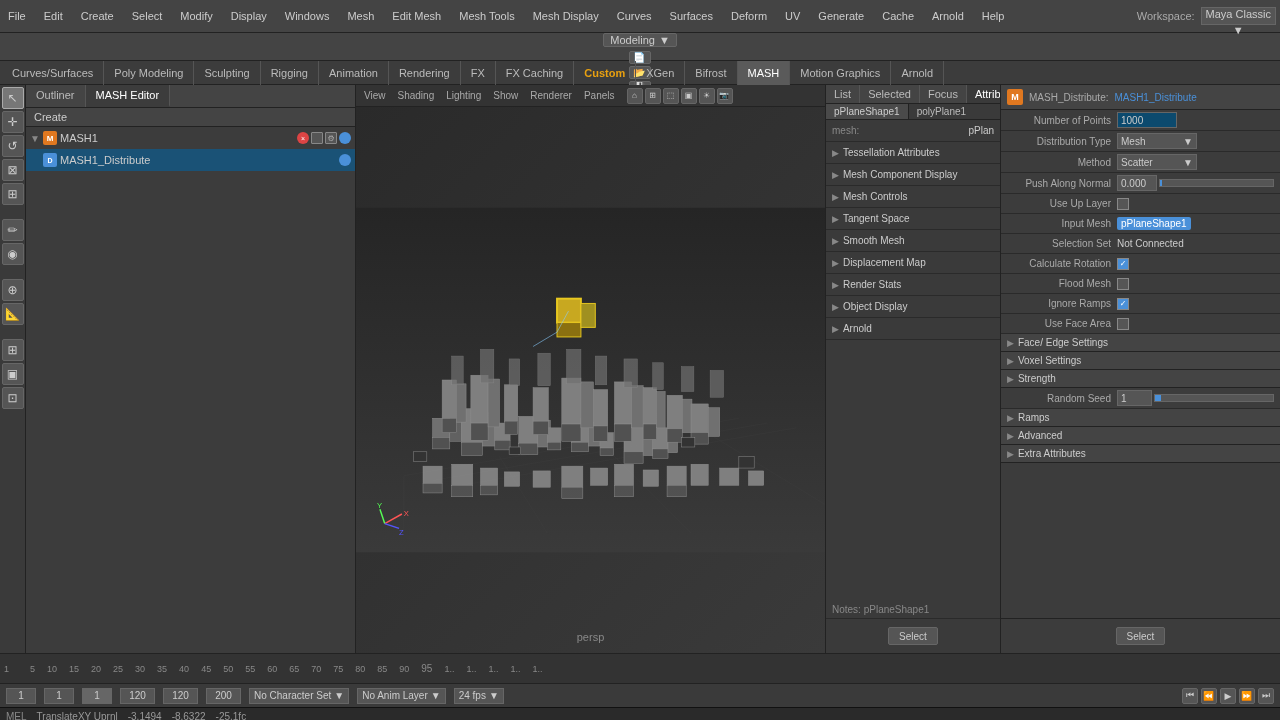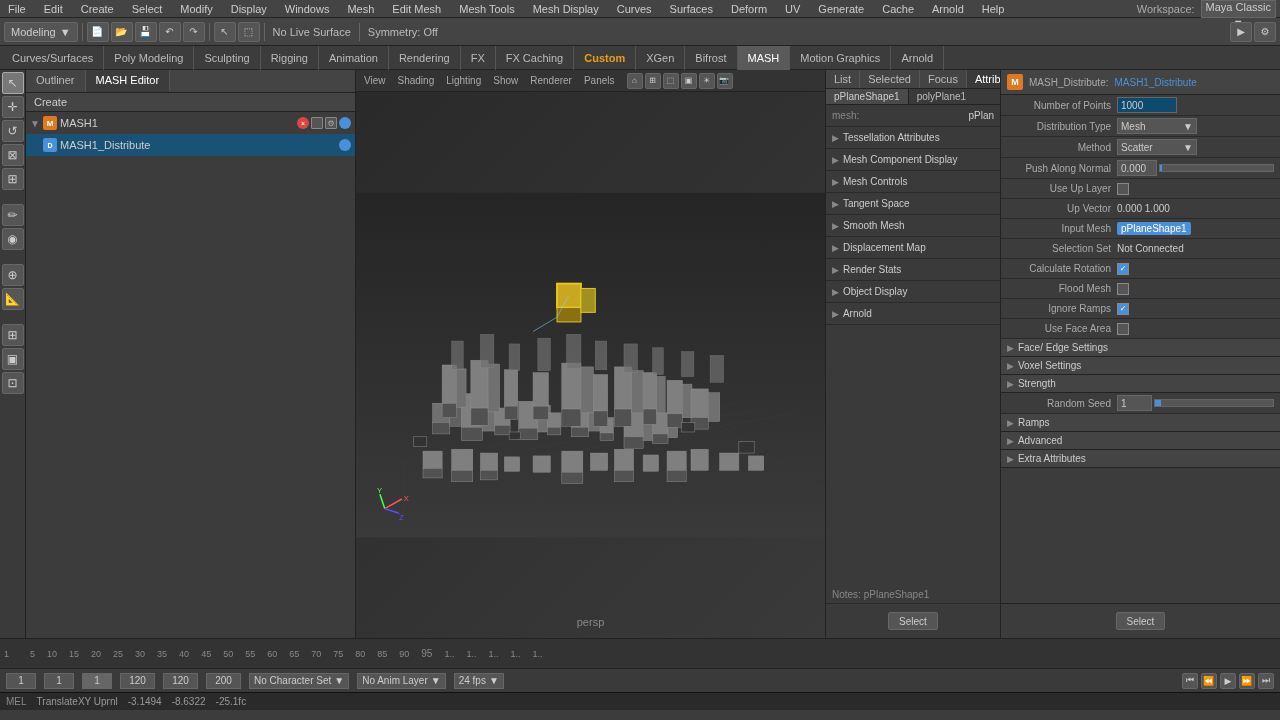--- a/index.html
+++ b/index.html
@@ -12,21 +12,21 @@
       color: #ccc;
       overflow: hidden;
       user-select: none;
     }
 
     
     .menu-bar {
       display: flex;
       align-items: center;
       background: #444;
-      height: 18px;
+      height: 33px;
       padding: 0 4px;
       gap: 10px;
       border-bottom: 1px solid #222;
     }
     .menu-item {
       color: #ccc;
       font-size: 11px;
       cursor: pointer;
       padding: 2px 4px;
     }
@@ -47,20 +47,21 @@
 
     
     .toolbar1 {
       display: flex;
       align-items: center;
       background: #444;
       height: 28px;
       padding: 0 4px;
       gap: 2px;
       border-bottom: 1px solid #222;
+      flex-direction: column;
     }
     .toolbar-dropdown {
       background: #555;
       color: #ccc;
       border: 1px solid #666;
       height: 20px;
       font-size: 11px;
       padding: 0 6px;
       display: flex;
       align-items: center;
@@ -898,24 +899,20 @@
             <div class="slider-fill" style="width:2%;"></div>
           </div>
         </div>
       </div>
 
       <div class="attr-row">
         <span class="attr-label">Use Up Layer</span>
         <div class="attr-checkbox"></div>
       </div>
 
-      <div class="attr-row">
-        <span class="attr-label">Up Vector</span>
-        <span class="attr-value">0.000   1.000</span>
-      </div>
 
       <div class="attr-row">
         <span class="attr-label">Input Mesh</span>
         <span class="input-mesh-value">pPlaneShape1</span>
       </div>
 
       <div class="attr-row">
         <span class="attr-label">Selection Set</span>
         <span class="attr-value">Not Connected</span>
       </div>

